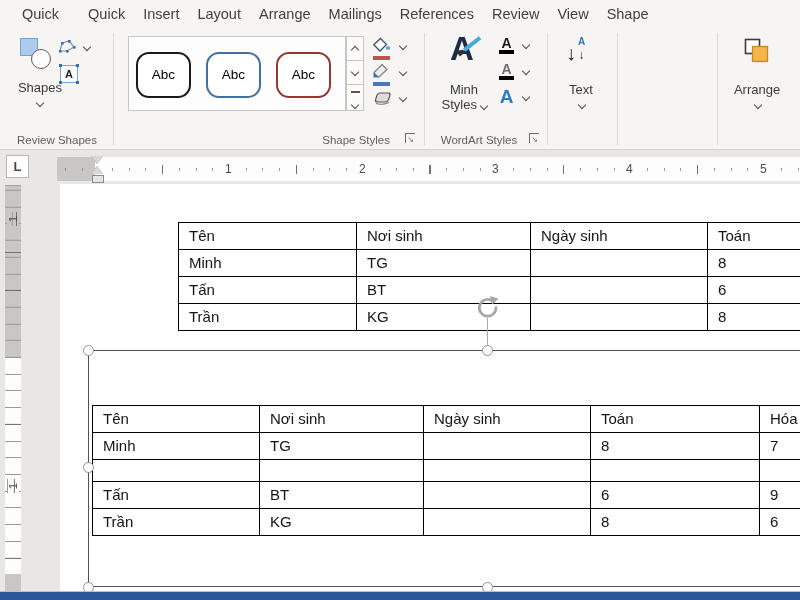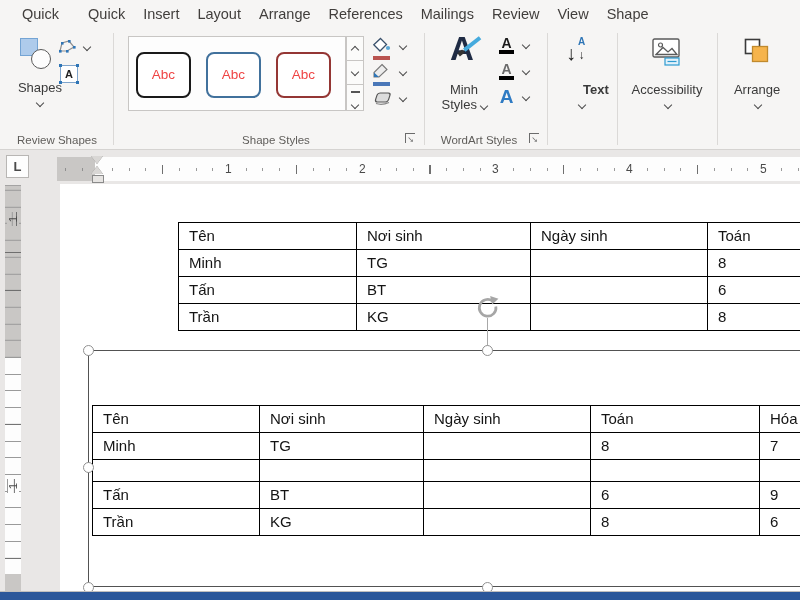--- a/index.html
+++ b/index.html
@@ -14,22 +14,22 @@
   
   .ribbon{left:0;top:28px;width:800px;height:121px;background:#f6f5f4;border-bottom:1px solid #d5d3d1;box-sizing:content-box;}
   .vsep{width:1px;background:#dbd9d7;top:5px;height:112px;}
   .grouplabel{font-size:11.5px;color:#5f5d5a;text-align:center;top:106px;white-space:nowrap;}
   .biglabel{font-size:13px;color:#3a3a3a;text-align:center;white-space:nowrap;}
   .chev{display:inline-block;width:6px;height:6px;border-right:1.4px solid #4c4c4c;border-bottom:1.4px solid #4c4c4c;transform:rotate(45deg);}
   .chev.sm{width:5px;height:5px;}
   .chev.up{transform:rotate(-135deg);}
   .launcher{width:10px;height:10px;border-top:1.2px solid #6b6b6b;border-left:1.2px solid #6b6b6b;font-size:8px;color:#6b6b6b;line-height:11px;text-align:right;box-sizing:border-box;padding-right:1px;}
   .gallery{left:128px;top:8px;width:218px;height:75px;background:#fdfdfd;border:1px solid #c8c6c4;box-sizing:border-box;}
-  .thumb{position:absolute;top:15px;width:55px;height:46px;border-radius:8px;background:#fff;
-         font-size:13.5px;color:#ef4444;text-align:center;line-height:42px;box-sizing:border-box;}
+  .thumb{position:absolute;top:15px;width:55px;height:46px;border-radius:13px;background:#fff;
+         font-size:13.5px;color:#000000;text-align:center;line-height:42px;box-sizing:border-box;}
   .scrollbtn{position:absolute;left:346px;width:18px;background:#fbfbfa;border:1px solid #c8c6c4;box-sizing:border-box;text-align:center;}
   .bigA{font-weight:700;color:#1f2b44;}
   
   .docbg{left:0;top:150px;width:800px;height:442px;background:#e9e7e6;}
   .page{left:60px;top:184px;width:740px;height:407px;background:#ffffff;}
   .hruler-dark{left:57px;top:157px;width:38px;height:24px;background:#c9c7c5;
      background-image:repeating-linear-gradient(90deg,#8f8f8f 0 1px,transparent 1px 16.72px);
      background-size:100% 3px;background-position:8px 50%;background-repeat:no-repeat;background-color:#c9c7c5;}
   .hruler-white{left:95px;top:157px;width:705px;height:24px;background-color:#fdfdfd;
      background-image:
@@ -72,22 +72,22 @@
 <body>
 
 <div id="root">
 
   <div class="abs menubar">
     <div class="tab first">Quick</div>
     <div class="tab">Quick</div>
     <div class="tab">Insert</div>
     <div class="tab">Layout</div>
     <div class="tab">Arrange</div>
+    <div class="tab">Mailings</div>
     <div class="tab">References</div>
-    <div class="tab">Mailings</div>
     <div class="tab">Review</div>
     <div class="tab">View</div>
     <div class="tab">Shape</div>
   </div>
 
   <div class="abs ribbon">
 
     <div class="abs" style="left:12px;top:6px;width:56px;height:80px;">
       <div class="abs" style="left:8px;top:4px;width:34px;height:34px;">
         <div class="abs icon-square" style="left:0;top:0;"></div>
@@ -147,21 +147,21 @@
     </div>
     <div class="abs" style="left:372px;top:61px;width:46px;height:22px;">
       <svg width="22" height="18" viewBox="0 0 22 18">
         <g transform="skewX(-18) translate(5,0)">
           <rect x="2" y="4" width="13" height="9" rx="2.5" fill="#dcdcdc" stroke="#555" stroke-width="1.2"></rect>
         </g>
         <path d="M4 14.5 Q10 16.5 17 13.5" fill="none" stroke="#888" stroke-width="1.2"></path>
       </svg>
       <span class="abs chev sm" style="left:28px;top:6px;"></span>
     </div>
-    <div class="abs grouplabel" style="left:156px;width:240px;">Shape Styles</div>
+    <div class="abs grouplabel" style="left:150px;width:240px;text-align:right;">Shape Styles</div>
     <div class="abs launcher" style="left:405px;top:105px;">↘</div>
     <div class="abs vsep" style="left:424px;"></div>
 
     <div class="abs" style="left:436px;top:6px;width:60px;height:82px;">
       <div class="abs bigA" style="left:14px;top:-4px;font-size:33px;">A</div>
       <div class="abs" style="left:26px;top:8px;width:20px;height:3.5px;background:#45aadd;transform:rotate(-38deg);"></div>
       <div class="abs" style="left:22px;top:17px;width:6px;height:4px;background:#333;transform:rotate(-38deg);"></div>
       <div class="abs biglabel" style="left:0;top:48px;width:56px;">Minh</div>
       <div class="abs biglabel" style="left:0;top:63px;width:56px;"><span>Styles</span> <span class="chev sm"></span></div>
     </div>
@@ -184,36 +184,25 @@
     <div class="abs vsep" style="left:547px;"></div>
 
     <div class="abs" style="left:554px;top:6px;width:54px;height:82px;">
       <div class="abs" style="left:12px;top:2px;width:32px;height:38px;display:flex;align-items:flex-start;">
         <span style="font-size:20px;color:#222;line-height:34px;">↓</span>
         <span style="display:flex;flex-direction:column;align-items:center;margin-left:2px;">
           <span style="font-size:10px;font-weight:700;color:#2e75b6;line-height:12px;">A</span>
           <span style="font-size:12px;color:#222;line-height:14px;">↓</span>
         </span>
       </div>
-      <div class="abs biglabel" style="left:15px;top:48px;width:54px;font-weight:bold;">Text</div>
+      <div class="abs biglabel" style="left:0;top:48px;width:54px;">Text</div>
       <span class="abs chev sm" style="left:25px;top:68px;"></span>
     </div>
     <div class="abs vsep" style="left:617px;"></div>
 
-    <div class="abs" style="left:621px;top:6px;width:92px;height:82px;">
-      <svg class="abs" style="left:31px;top:4px;" width="30" height="28" viewBox="0 0 30 28">
-        <rect x="1" y="1" width="26" height="18" rx="1.5" fill="#fff" stroke="#5a5a5a" stroke-width="1.4"></rect>
-        <circle cx="8.5" cy="7" r="2" fill="none" stroke="#5a5a5a" stroke-width="1.2"></circle>
-        <path d="M4 16.5 L11 9.5 L16 14 L20 10.5 L25 16.5 Z" fill="none" stroke="#5a5a5a" stroke-width="1.3"></path>
-        <rect x="13" y="20" width="14" height="7" fill="#e2f1fa" stroke="#2e9bd0" stroke-width="1.2"></rect>
-        <line x1="15.5" y1="23.5" x2="24.5" y2="23.5" stroke="#2e9bd0" stroke-width="1.2"></line>
-      </svg>
-      <div class="abs biglabel" style="left:0;top:48px;width:92px;">Accessibility</div>
-      <span class="abs chev sm" style="left:44px;top:68px;"></span>
-    </div>
     <div class="abs vsep" style="left:717px;"></div>
 
     <div class="abs" style="left:722px;top:6px;width:70px;height:82px;">
       <svg class="abs" style="left:22px;top:4px;" width="26" height="26" viewBox="0 0 26 26">
         <rect x="1.5" y="1.5" width="14" height="14" fill="#fff" stroke="#3b3b3b" stroke-width="1.6"></rect>
         <rect x="8.5" y="8.5" width="15" height="15" fill="#f6b44c" stroke="#c08a2e" stroke-width="1.3"></rect>
       </svg>
       <div class="abs biglabel" style="left:0;top:48px;width:70px;text-align:center;">Arrange</div>
       <span class="abs chev sm" style="left:33px;top:68px;"></span>
     </div>

